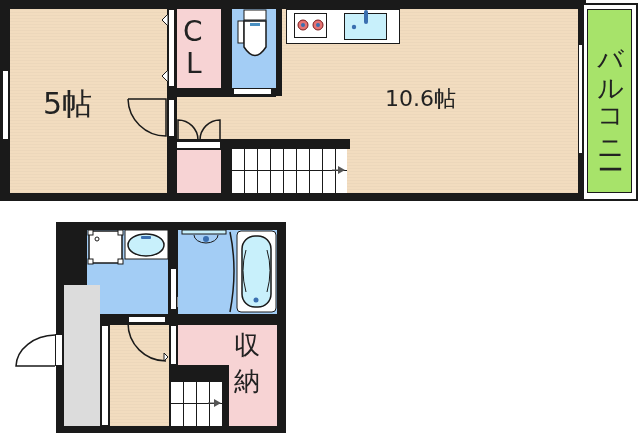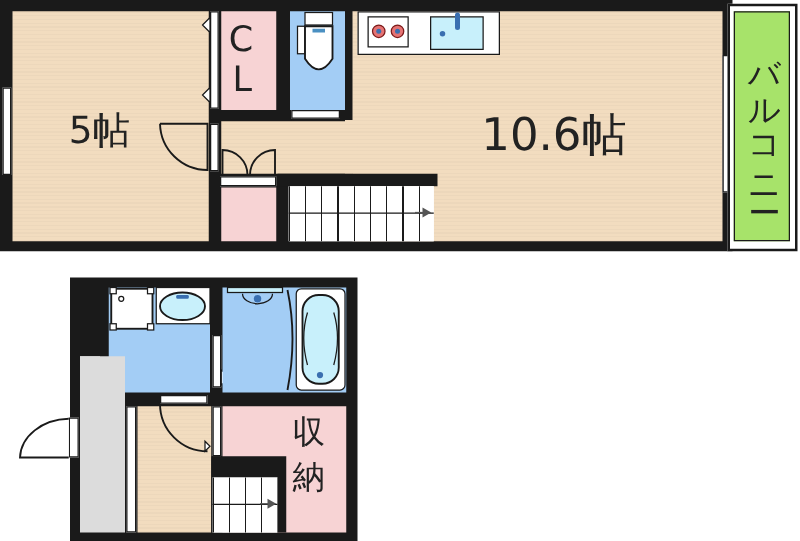--- a/index.html
+++ b/index.html
@@ -17,21 +17,21 @@
   svg{position:absolute;overflow:visible;}
 </style>
 </head>
 <body>
 
 <div>
 
   <div class="abs wall" style="left:0;top:0;width:586px;height:201px;"></div>
 
   <div class="abs wood" style="left:10px;top:9px;width:157px;height:184px;"></div>
-  <div class="label" style="left:55px;top:84px;font-size:30px;">5帖</div>
+  <div class="label" style="left:43px;top:84px;font-size:30px;">5帖</div>
 
   <div class="abs white" style="left:2px;top:70px;width:7px;height:70px;border:1px solid #1a1a1a;"></div>
 
   <div class="abs pink" style="left:177px;top:9px;width:44px;height:79px;"></div>
   <div class="label" style="left:183px;top:18px;font-size:28px;line-height:28px;">C</div>
   <div class="label" style="left:186px;top:50px;font-size:28px;line-height:28px;">L</div>
 
   <div class="abs white" style="left:168px;top:9px;width:7px;height:78px;border:1px solid #1a1a1a;"></div>
   <svg style="left:160px;top:12px;" width="10" height="70">
     <polygon points="8,2 2,8 8,14" fill="#fff" stroke="#1a1a1a" stroke-width="1"></polygon>
@@ -60,21 +60,21 @@
   <div class="abs pink" style="left:177px;top:150px;width:44px;height:43px;"></div>
   <div class="abs white" style="left:176px;top:141px;width:45px;height:8px;border:1px solid #1a1a1a;"></div>
   <svg style="left:177px;top:118px;" width="44" height="24">
     <path d="M1 22 L1 2 A20 20 0 0 1 21 22" fill="none" stroke="#1a1a1a" stroke-width="1.5"></path>
     <path d="M43 22 L43 2 A20 20 0 0 0 23 22" fill="none" stroke="#1a1a1a" stroke-width="1.5"></path>
   </svg>
 
   <div class="abs wood" style="left:282px;top:9px;width:296px;height:184px;"></div>
 
   <div class="abs wood" style="left:276px;top:96px;width:10px;height:43px;"></div>
-  <div class="label" style="left:385px;top:84px;font-size:36px;">10.6帖</div>
+  <div class="label" style="left:385px;top:84px;font-size:22px;">10.6帖</div>
 
   <div class="abs white" style="left:286px;top:9px;width:114px;height:35px;border:1px solid #1a1a1a;"></div>
   <svg style="left:294px;top:13px;" width="34" height="26">
     <rect x="0.5" y="0.5" width="32" height="24" fill="#fff" stroke="#1a1a1a" stroke-width="1"></rect>
     <circle cx="9" cy="12" r="5" fill="#e57373" stroke="#7a1a1a" stroke-width="1"></circle>
     <circle cx="9" cy="12" r="2" fill="#3a6fb0"></circle>
     <circle cx="24" cy="12" r="5" fill="#e57373" stroke="#7a1a1a" stroke-width="1"></circle>
     <circle cx="24" cy="12" r="2" fill="#3a6fb0"></circle>
   </svg>
   <svg style="left:344px;top:10px;" width="44" height="32">

